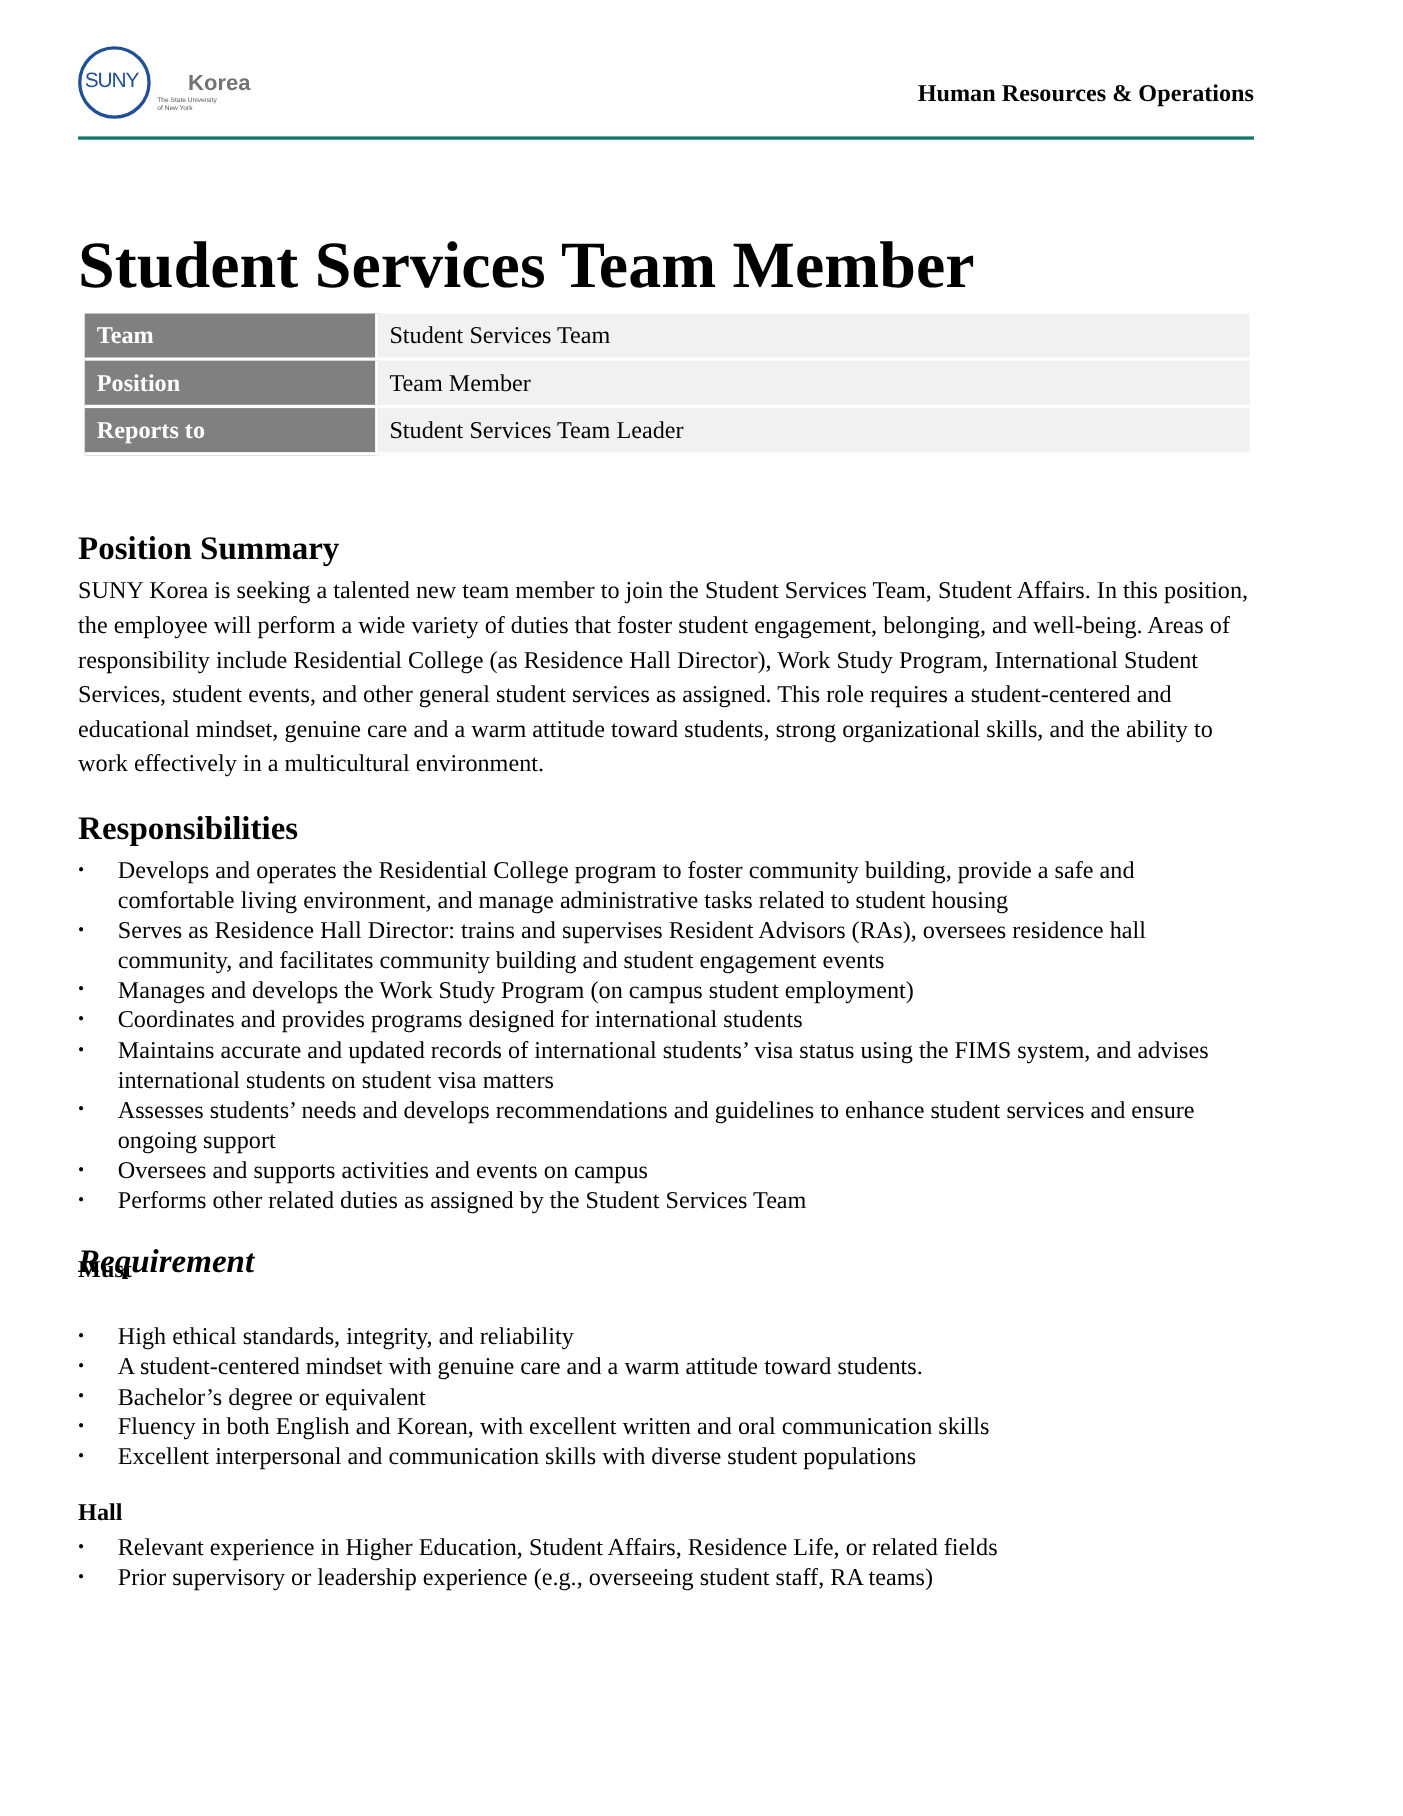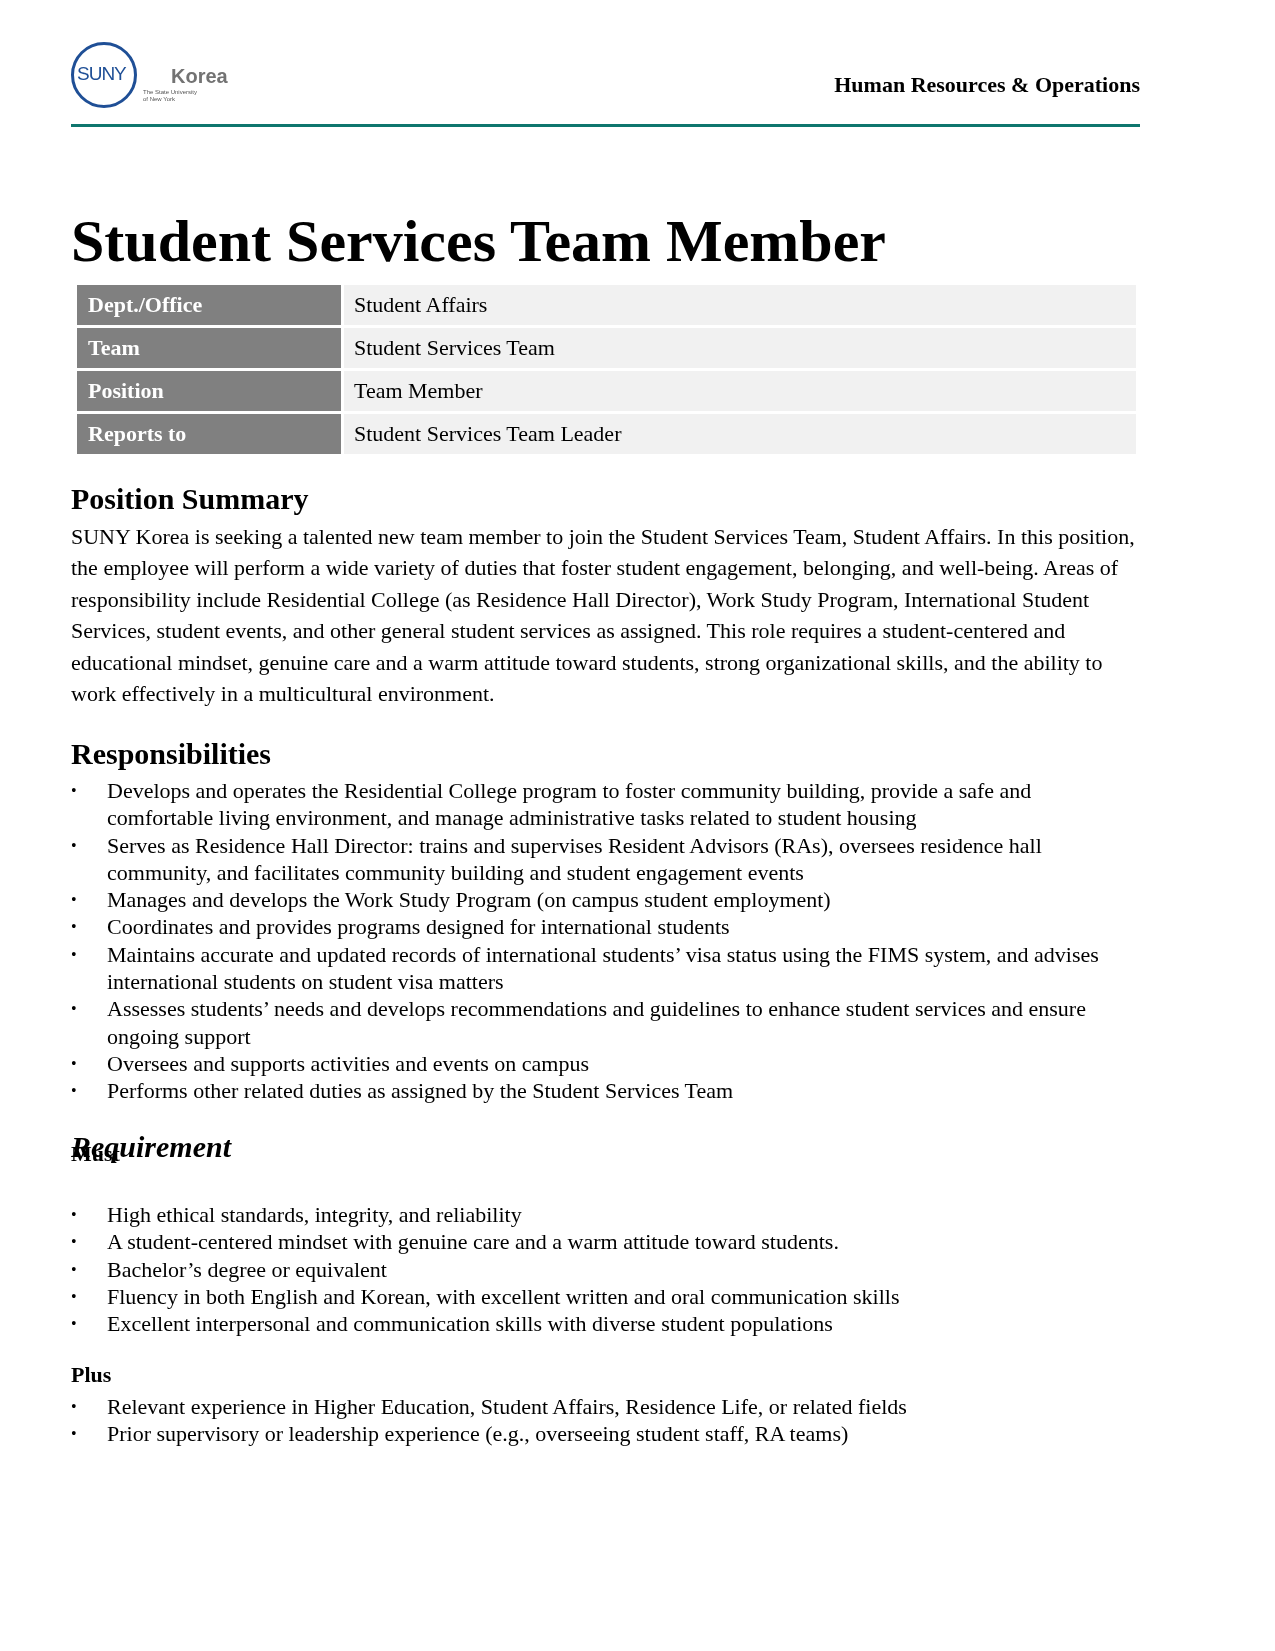--- a/index.html
+++ b/index.html
@@ -80,24 +80,20 @@
       <div>of New York</div>
     </div>
   </div>
   <div class="header-right">Human Resources &amp; Operations</div>
 </div>
 
 <h1 class="title">Student Services Team Member</h1>
 
 <table class="info">
   <tbody>
-      <tr>
-    <td class="label">Dept./Office</td>
-    <td class="value">Student Affairs</td>
-  </tr>
   <tr>
     <td class="label">Team</td>
     <td class="value">Student Services Team</td>
   </tr>
   <tr>
     <td class="label">Position</td>
     <td class="value">Team Member</td>
   </tr>
   <tr>
     <td class="label">Reports to</td>
@@ -124,17 +120,17 @@
 <h2 style="top:1129px;font-style:italic;">Requirement</h2>
 <h3 style="top:1140px;">Must</h3>
 <ul class="bullets" style="top:1201px;">
   <li><span class="dot">•</span><span>High ethical standards, integrity, and reliability</span></li>
   <li><span class="dot">•</span><span>A student-centered mindset with genuine care and a warm attitude toward students.</span></li>
   <li><span class="dot">•</span><span>Bachelor’s degree or equivalent</span></li>
   <li><span class="dot">•</span><span>Fluency in both English and Korean, with excellent written and oral communication skills</span></li>
   <li><span class="dot">•</span><span>Excellent interpersonal and communication skills with diverse student populations</span></li>
 </ul>
 
-<h3 style="top:1361px;">Plus</h3>
+<h3 style="top:1361px;">Hall</h3>
 <ul class="bullets" style="top:1393px;">
   <li><span class="dot">•</span><span>Relevant experience in Higher Education, Student Affairs, Residence Life, or related fields</span></li>
   <li><span class="dot">•</span><span>Prior supervisory or leadership experience (e.g., overseeing student staff, RA teams)</span></li>
 </ul>
 
 </body></html>

